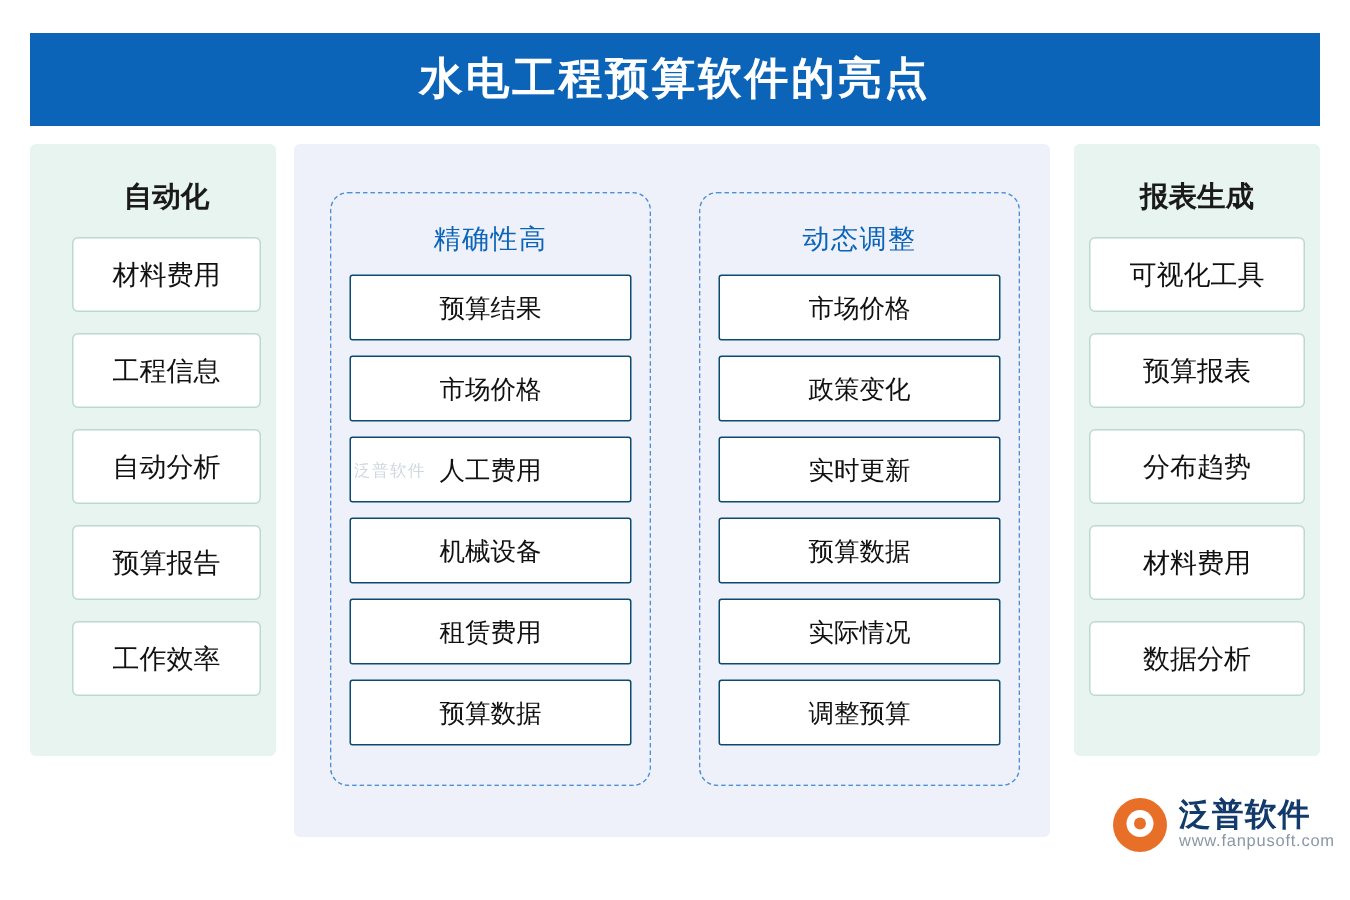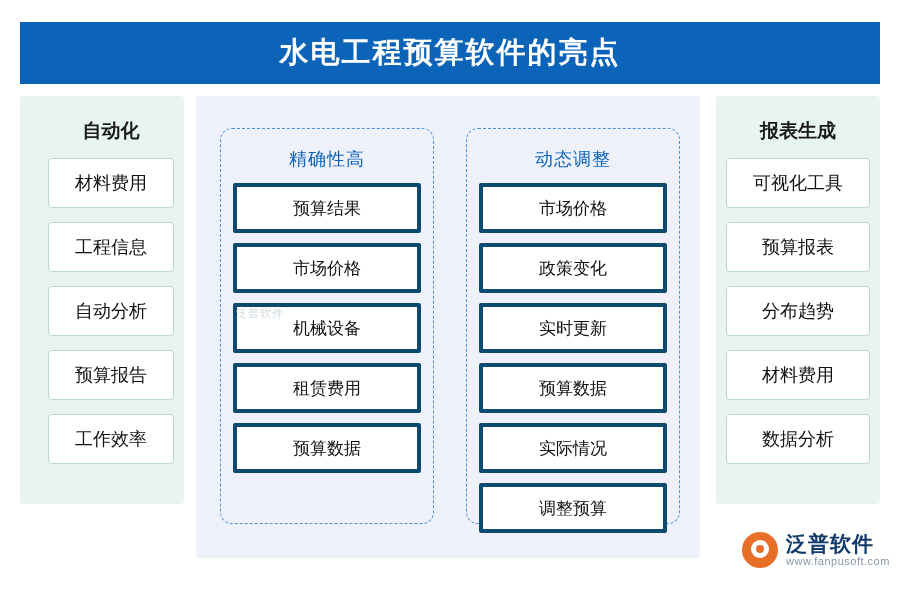--- a/index.html
+++ b/index.html
@@ -99,21 +99,21 @@
     font-size: 18px;
     font-weight: normal;
     color: #0b64b8;
     margin: 10px 0 12px 0;
     letter-spacing: 1px;
   }
   .center-item {
     height: 42px;
     margin-bottom: 10px;
     background: #ffffff;
-    border: 4px solid #0c4a6e;
+    border: 1px solid #0c4a6e;
     border-radius: 2px;
     display: flex;
     align-items: center;
     justify-content: center;
     font-size: 17px;
     color: #111111;
   }
 
   
   .watermark {
@@ -198,20 +198,21 @@
     <div class="side-item">预算报告</div>
     <div class="side-item">工作效率</div>
   </div>
 
   <div class="center-panel">
 
     <div class="center-card c1">
       <div class="card-title">精确性高</div>
       <div class="center-item">预算结果</div>
       <div class="center-item">市场价格</div>
+      <div class="center-item">人工费用</div>
       <div class="center-item">机械设备</div>
       <div class="center-item">租赁费用</div>
       <div class="center-item">预算数据</div>
     </div>
 
     <div class="center-card c2">
       <div class="card-title">动态调整</div>
       <div class="center-item">市场价格</div>
       <div class="center-item">政策变化</div>
       <div class="center-item">实时更新</div>

